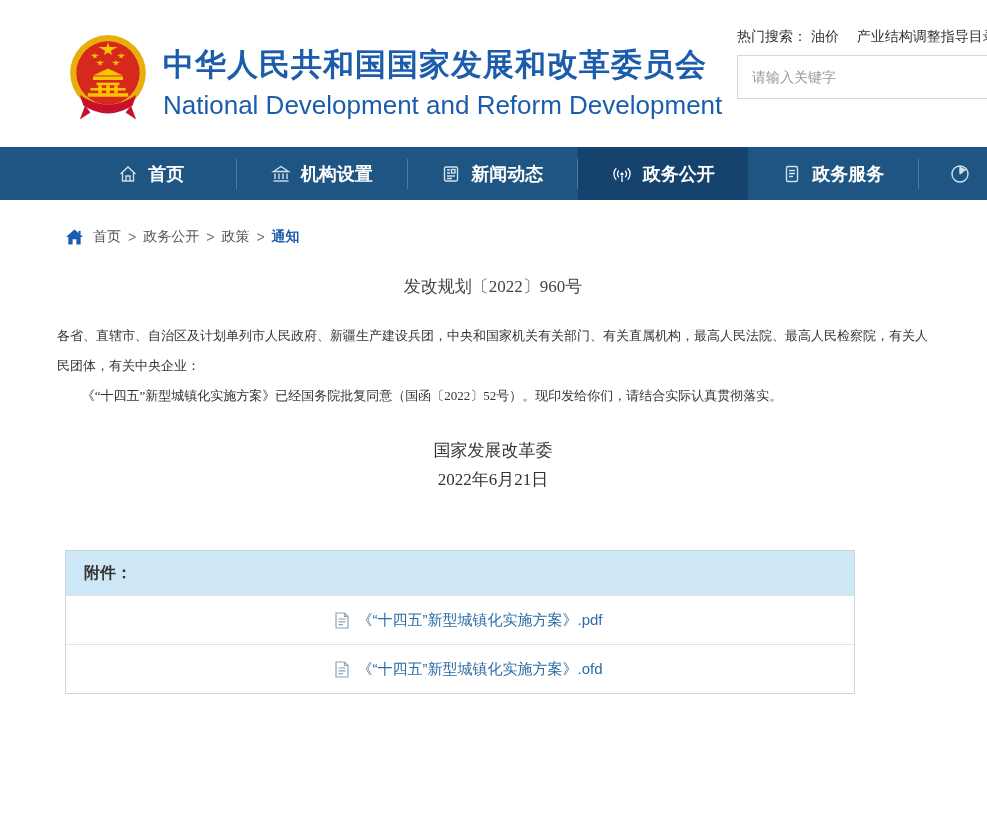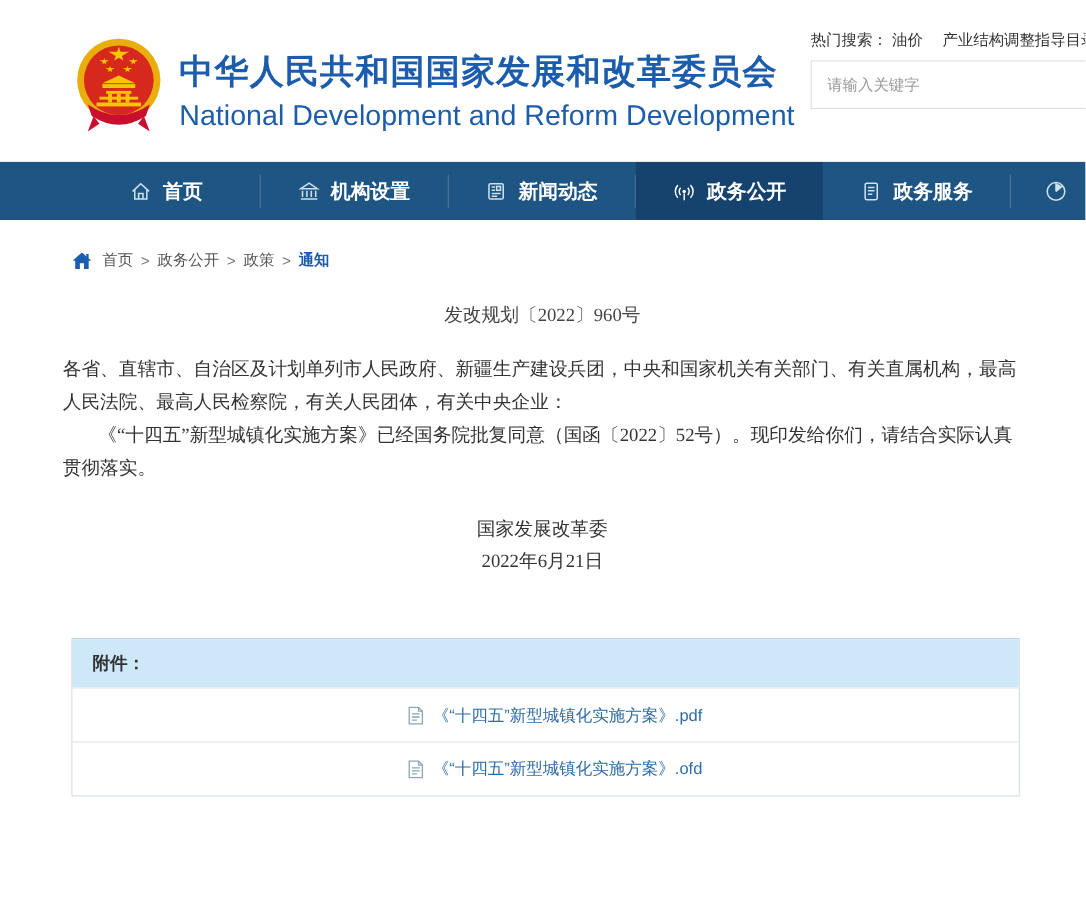--- a/index.html
+++ b/index.html
@@ -31,26 +31,26 @@
   .breadcrumb { padding:25px 0 0 66px; font-size:14px; color:#555; display:flex; align-items:center; gap:7px; height:49px; }
   .breadcrumb .crumb { color:#555; cursor:pointer; }
   .breadcrumb .sep { color:#777; }
   .breadcrumb .crumb.current { color:#1b5dac; font-weight:bold; cursor:default; }
   .home-icon { width:17px; height:16px; margin-right:3px; }
 
   
   .article { width:872px; margin-left:57px; }
   .art-title { text-align:center; font-size:25px; line-height:37px; font-weight:bold; color:#3c3c3c; margin-top:17px; }
   .doc-number { text-align:center; font-size:17px; color:#444; margin-top:26px; font-family:"Liberation Serif", serif; }
-  .art-body { margin-top:23px; font-size:17px; line-height:30px; color:#333; font-family:"Liberation Serif", serif; }
+  .art-body { margin-top:23px; font-size:13px; line-height:30px; color:#333; font-family:"Liberation Serif", serif; }
   .art-body p.indent { text-indent:1.9em; }
   .sign-block { margin-top:25px; text-align:center; font-size:17px; line-height:29px; color:#333; font-family:"Liberation Serif", serif; }
 
   
-  .attach-box { margin:56px 0 0 65px; width:862px; border:1px solid #c9d6e0; }
+  .attach-box { margin:56px 0 0 65px; width:790px; border:1px solid #c9d6e0; }
   .attach-head { height:44px; background:#cfe8f8; display:flex; align-items:center; padding-left:18px; font-size:16px; font-weight:bold; color:#333; }
   .attach-row { height:49px; display:flex; align-items:center; padding-left:18px; border-top:1px solid #e4e4e4; background:#fff;justify-content:center; }
   .attach-row:first-of-type { border-top:0; }
   .doc-icon { width:14px; height:17px; margin-right:8px; flex:0 0 auto; }
   .attach-link { font-size:15px; color:#2d6ca5; cursor:pointer; text-decoration:none; }
 </style>
 </head>
 <body>
 
 <div class="page">

